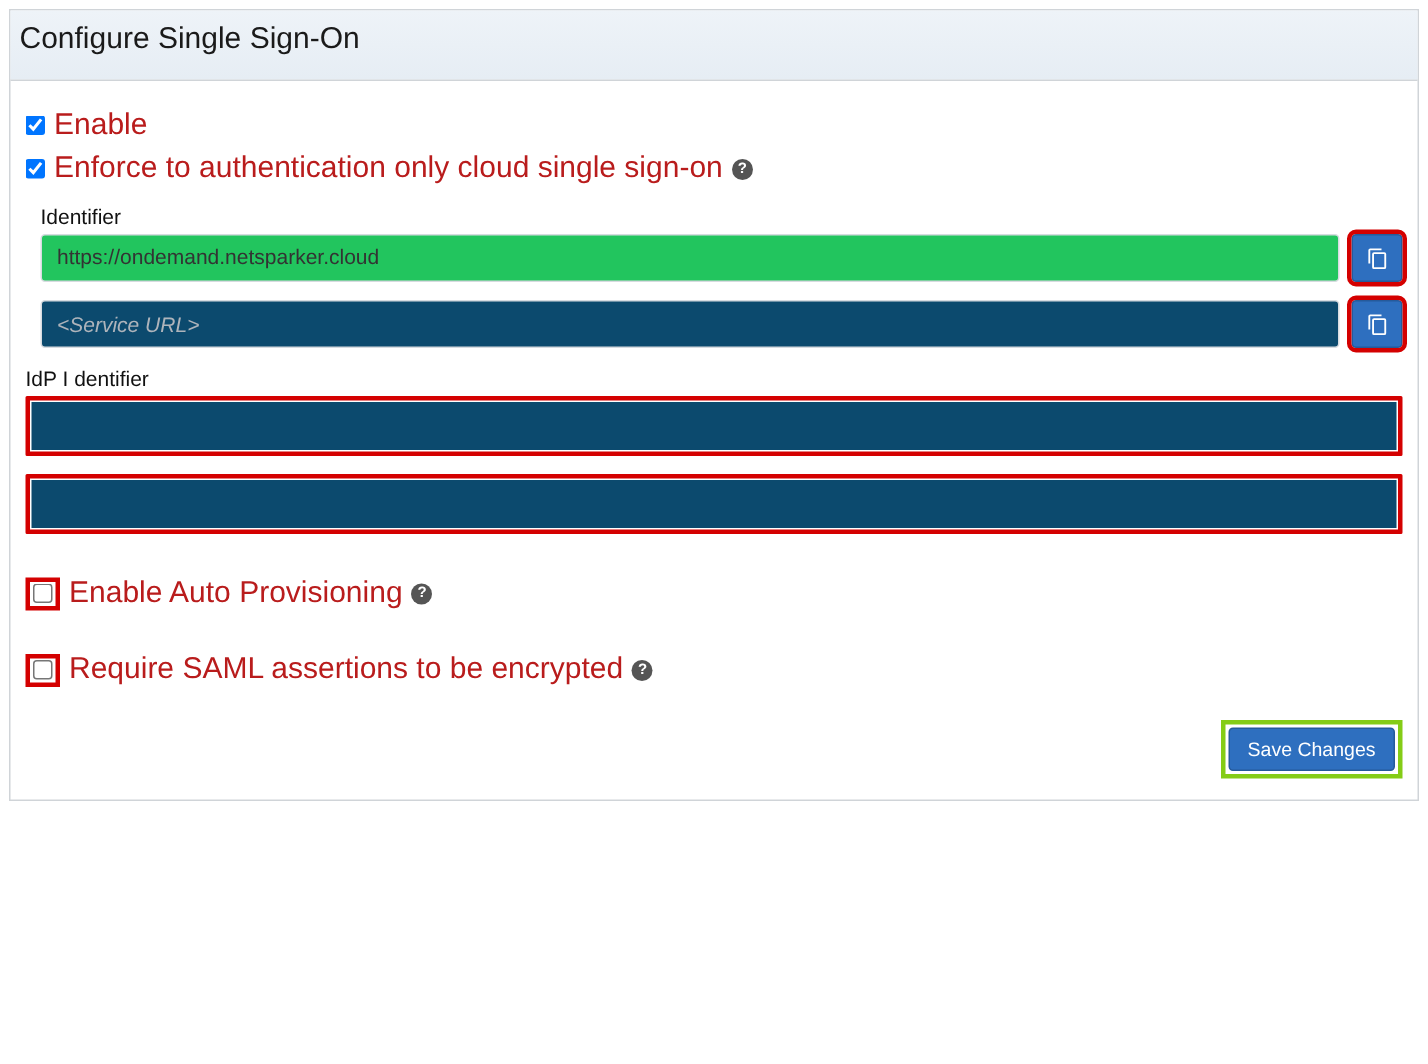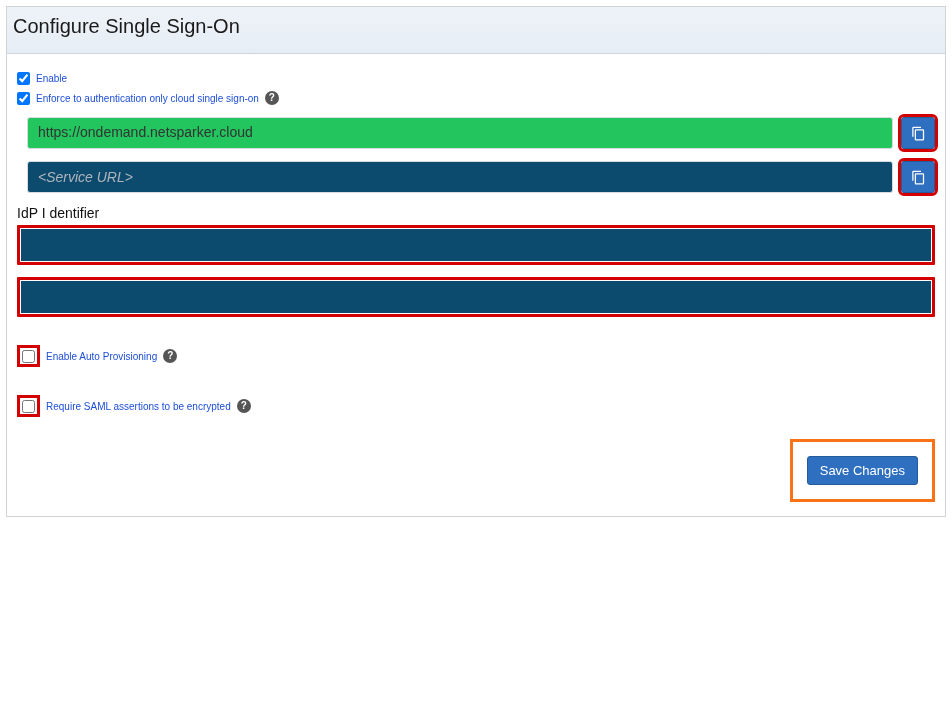--- a/index.html
+++ b/index.html
@@ -28,21 +28,21 @@
   }
   .row-ck {
     display: flex;
     align-items: center;
     gap: 6px;
     margin: 6px 0 4px 0;
   }
   .row-ck input[type="checkbox"] {
     width: 13px; height: 13px;
   }
-  .row-ck label { font-size: 10px; color: #1d4ed8; }
+  .row-ck label { font-size: 20px; color: #b91c1c; }
   .help-icon {
     display: inline-flex;
     align-items: center; justify-content: center;
     width: 14px; height: 14px;
     border-radius: 50%;
     background: #555; color: #fff;
     font-size: 10px; font-weight: 700;
     line-height: 1;
   }
   .field {
@@ -120,22 +120,22 @@
   .save-btn {
     background: #2e6fbf;
     border: 1px solid #255a9b;
     color: #fff;
     font-size: 13px;
     padding: 6px 12px;
     border-radius: 3px;
     cursor: pointer;
   }
   .save-wrap {
-    border: 3px solid #f97316;
-    padding: 14px;
+    border: 3px solid #84cc16;
+    padding: 2px;
     display: inline-block;
   }
 </style>
 </head>
 <body>
 
 <div class="panel">
   <div class="panel-header">Configure Single Sign-On</div>
 
   <div class="panel-body">
@@ -145,20 +145,21 @@
       <label>Enable</label>
     </div>
 
     <div class="row-ck">
       <input type="checkbox" checked="" style="">
       <label>Enforce to authentication only cloud single sign-on</label>
       <span class="help-icon">?</span>
     </div>
 
     <div class="field field-indent">
+      <div class="field-label">Identifier</div>
       <div class="input-with-btn">
         <div class="text-display readonly">https://ondemand.netsparker.cloud</div>
         <button class="copy-btn highlight-red">
           <svg width="15" height="15" viewBox="0 0 24 24">
               <path d="M16 1H4a2 2 0 0 0-2 2v14h2V3h12V1zm3 4H8a2 2 0 0 0-2 2v14a2 2 0 0 0 2 2h11a2 2 0 0 0 2-2V7a2 2 0 0 0-2-2zm0 16H8V7h11v14z"></path>
             </svg>
         </button>
       </div>
     </div>
 

